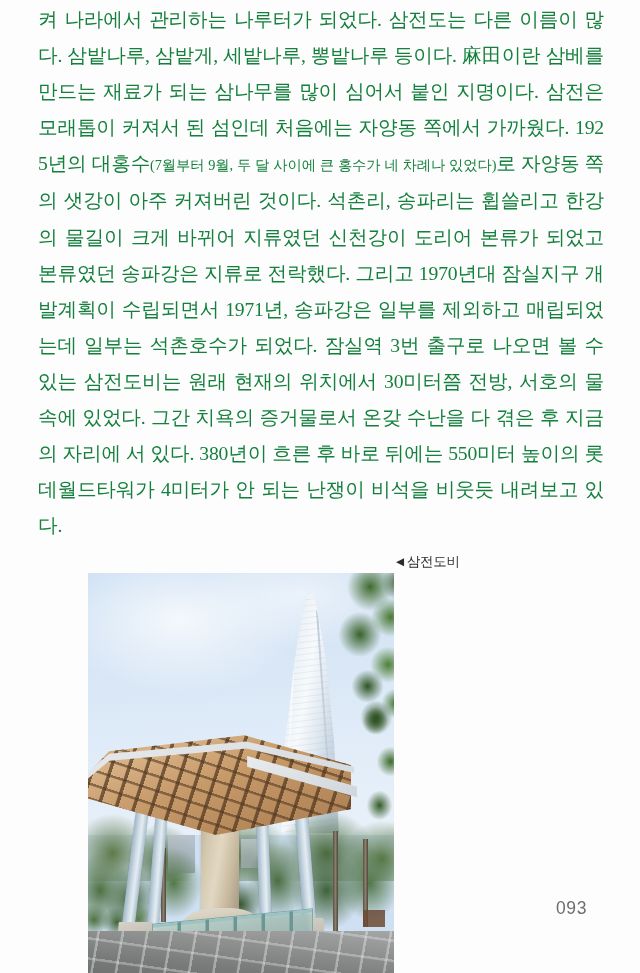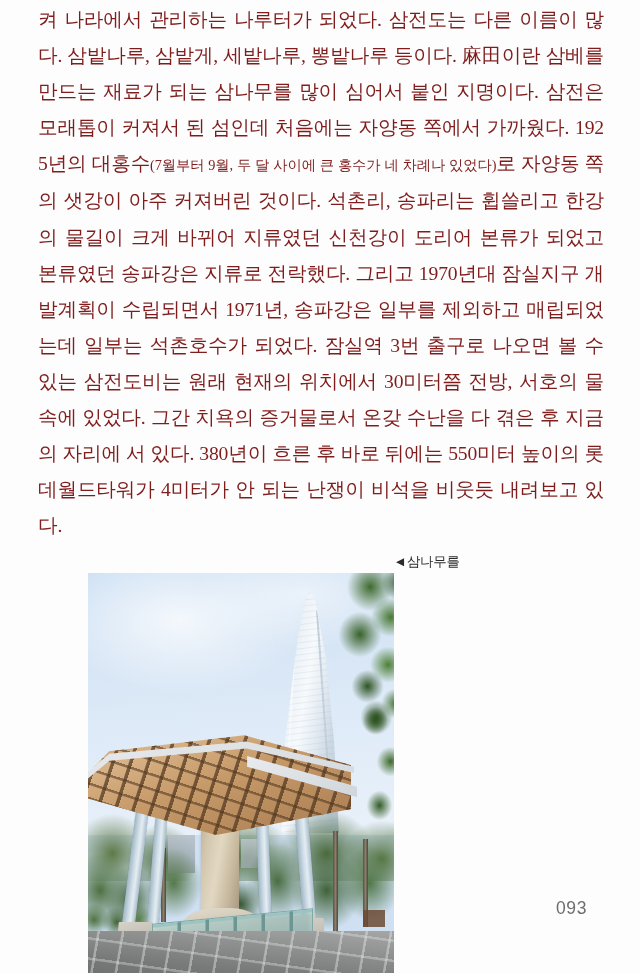--- a/index.html
+++ b/index.html
@@ -27,21 +27,21 @@
     position: absolute;
     left: 38px;
     top: 2px;
     width: 566px;
     font-size: 19.6px;
     line-height: 36.1px;
     text-align: justify;
     text-justify: inter-character;
     word-break: break-all;
     letter-spacing: -0.15px;
-    color: #7f1d1d;
+    color: #15803d;
   }
 
   #body-text p {
     margin: 0;
     text-indent: 0;
   }
 
   .small-note {
     font-size: 14.3px;
     letter-spacing: -0.1px;
@@ -481,18 +481,18 @@
 
       <div class="ground">
         <div class="paving"></div>
       </div>
 
       <div class="bench"></div>
     </div>
   </figure>
 
   <figcaption id="caption">
-    <span class="arrow">◀</span><span>삼나무를</span>
+    <span class="arrow">◀</span><span>삼전도비</span>
   </figcaption>
 
   <div id="page-number">093</div>
 
 </div>
 
 </body></html>

